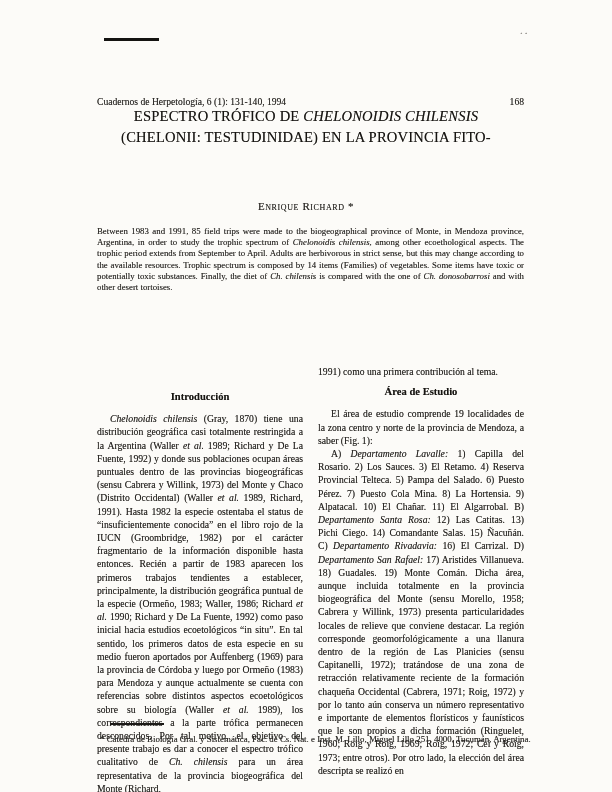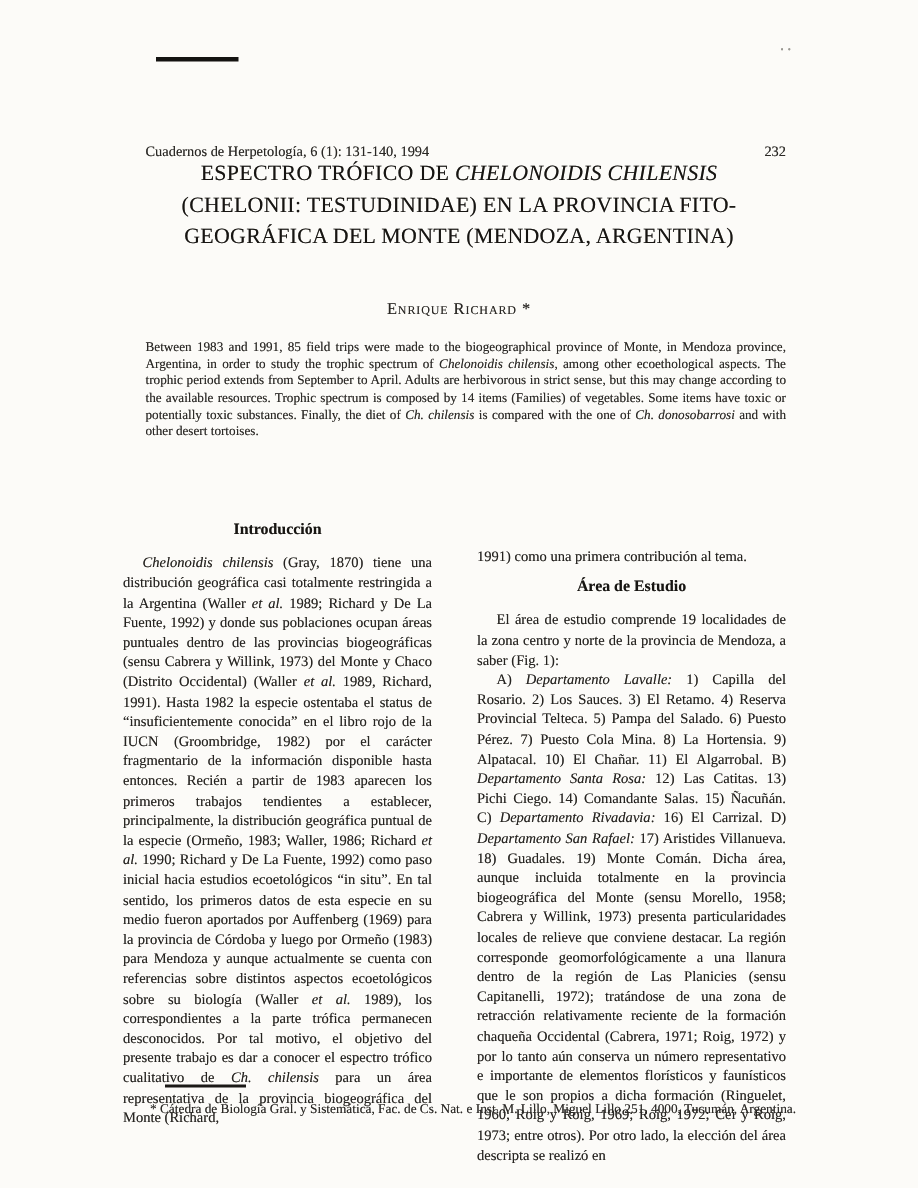--- a/index.html
+++ b/index.html
@@ -44,21 +44,21 @@
   .abstract {
     position: absolute; left: 97px; top: 226px; width: 427px;
     font-size: 8.8px; line-height: 11.2px; text-align: justify;
     color: #2b2926;
   }
   .col {
     position: absolute; top: 345px; width: 206px;
     font-size: 9.7px; line-height: 13.2px; text-align: justify;
     color: #262421;
   }
-  .col-left  { left: 82px;  height: 392px; }
+  .col-left  { left: 97px;  height: 392px; margin-top: 43px; }
   .col-right { left: 318px; height: 392px; margin-top: 20px; }
   .col h3 {
     margin: 2px 0 9px 0;
     font-size: 10.6px; font-weight: bold; text-align: center;
     color: #171512;
   }
   .col p { margin: 0; text-indent: 13px; }
   .col p.noindent { text-indent: 0; }
   .col-right h3 { margin-top: 7px; }
   .foot-rule {
@@ -75,27 +75,26 @@
 </head>
 <body>
 
 <div class="page">
 
   <div class="topline"></div>
   <div class="top-dots">..</div>
 
   <div class="running-head">
     <span>Cuadernos de Herpetología, 6 (1): 131-140, 1994</span>
-    <span>232</span>
+    <span>168</span>
   </div>
 
   <div class="title">
     <span>ESPECTRO TRÓFICO DE </span><i>CHELONOIDIS CHILENSIS</i><br>
     <span>(CHELONII: TESTUDINIDAE) EN LA PROVINCIA FITO-</span><br>
-    <span>GEOGRÁFICA DEL MONTE (MENDOZA, ARGENTINA)</span>
   </div>
 
   <div class="author">Enrique Richard *</div>
 
   <div class="abstract">Between 1983 and 1991, 85 field trips were made to the biogeographical province of Monte, in Mendoza province, Argentina, in order to study the trophic spectrum of <i>Chelonoidis chilensis</i>, among other ecoethological aspects. The trophic period extends from September to April. Adults are herbivorous in strict sense, but this may change according to the available resources. Trophic spectrum is composed by 14 items (Families) of vegetables. Some items have toxic or potentially toxic substances. Finally, the diet of <i>Ch. chilensis</i> is compared with the one of <i>Ch. donosobarrosi</i> and with other desert tortoises.</div>
 
   <div class="col col-left">
     <h3>Introducción</h3>
     <p><i>Chelonoidis chilensis</i> (Gray, 1870) tiene una distribución geográfica casi totalmente restringida a la Argentina (Waller <i>et al.</i> 1989; Richard y De La Fuente, 1992) y donde sus poblaciones ocupan áreas puntuales dentro de las provincias biogeográficas (sensu Cabrera y Willink, 1973) del Monte y Chaco (Distrito Occidental) (Waller <i>et al.</i> 1989, Richard, 1991). Hasta 1982 la especie ostentaba el status de “insuficientemente conocida” en el libro rojo de la IUCN (Groombridge, 1982) por el carácter fragmentario de la información disponible hasta entonces. Recién a partir de 1983 aparecen los primeros trabajos tendientes a establecer, principalmente, la distribución geográfica puntual de la especie (Ormeño, 1983; Waller, 1986; Richard <i>et al.</i> 1990; Richard y De La Fuente, 1992) como paso inicial hacia estudios ecoetológicos “in situ”. En tal sentido, los primeros datos de esta especie en su medio fueron aportados por Auffenberg (1969) para la provincia de Córdoba y luego por Ormeño (1983) para Mendoza y aunque actualmente se cuenta con referencias sobre distintos aspectos ecoetológicos sobre su biología (Waller <i>et al.</i> 1989), los correspondientes a la parte trófica permanecen desconocidos. Por tal motivo, el objetivo del presente trabajo es dar a conocer el espectro trófico cualitativo de <i>Ch. chilensis</i> para un área representativa de la provincia biogeográfica del Monte (Richard,</p>
   </div>

